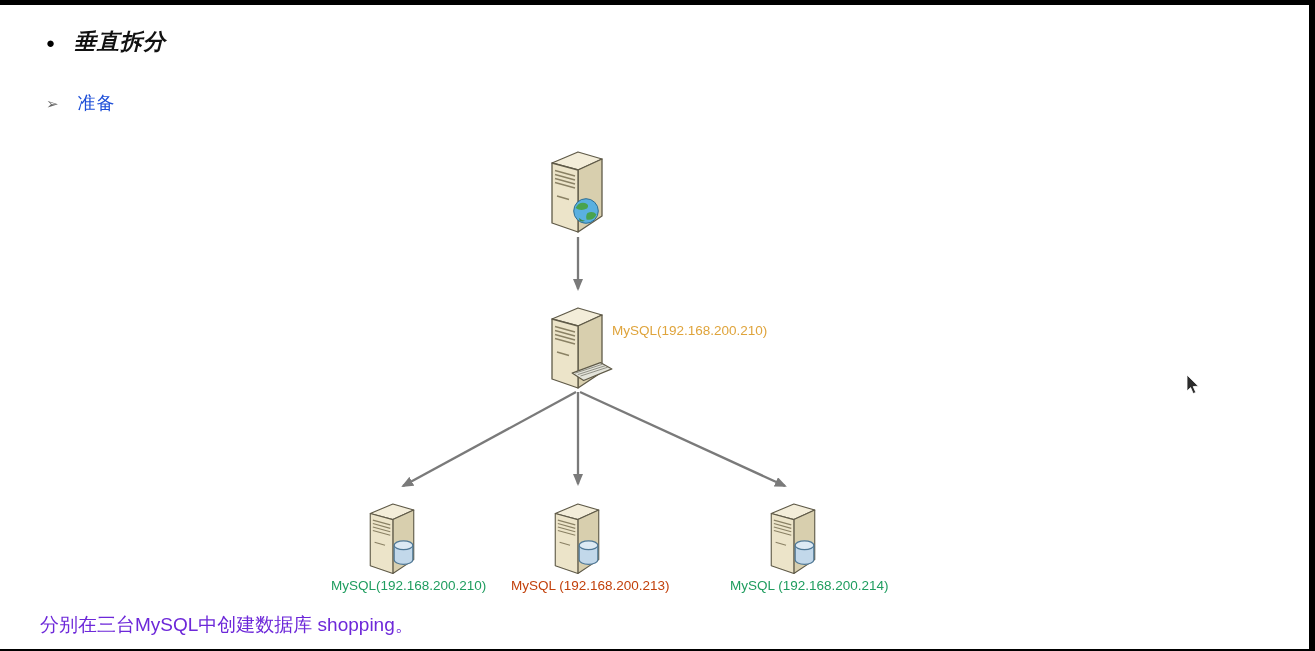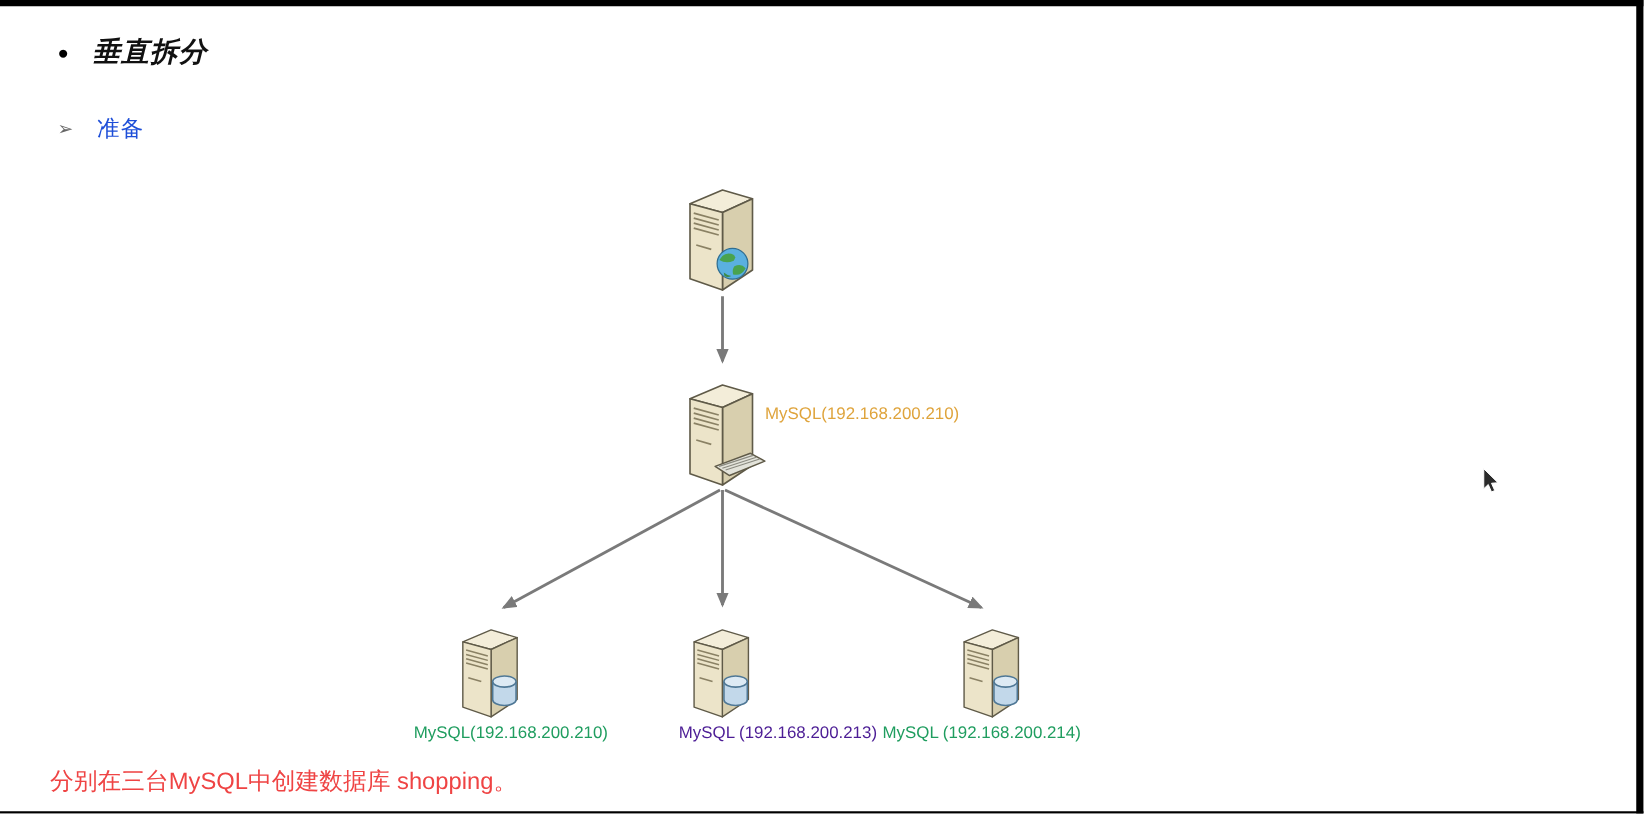--- a/index.html
+++ b/index.html
@@ -119,31 +119,31 @@
   <div class="diagram-label" style="left: 296px; top: 578px; color: rgb(31, 157, 95); margin-left: 35px;">MySQL(192.168.200.210)</div>
 
   <div class="node" style="left:549px;top:497px;width:56px;height:80px;">
     <svg width="56" height="80" viewBox="0 0 64 92">
         <use href="#sym-tower"></use>
       </svg>
     <svg class="accessory" style="left:28px;top:42px;" width="23" height="28" viewBox="0 0 22 27">
         <use href="#sym-db"></use>
       </svg>
   </div>
-  <div class="diagram-label" style="left: 511px; top: 578px; color: #4c1d95; margin-left: 32px;">MySQL (192.168.200.213)</div>
+  <div class="diagram-label" style="left: 511px; top: 578px; color: #c2410c;">MySQL (192.168.200.213)</div>
 
   <div class="node" style="left:765px;top:497px;width:56px;height:80px;">
     <svg width="56" height="80" viewBox="0 0 64 92">
         <use href="#sym-tower"></use>
       </svg>
     <svg class="accessory" style="left:28px;top:42px;" width="23" height="28" viewBox="0 0 22 27">
         <use href="#sym-db"></use>
       </svg>
   </div>
-  <div class="diagram-label" style="left: 706px; top: 578px; color: rgb(31, 157, 95);">MySQL (192.168.200.214)</div>
+  <div class="diagram-label" style="left: 730px; top: 578px; color: rgb(31, 157, 95);">MySQL (192.168.200.214)</div>
 
-  <div class="note" style="color: #ef4444;">分别在三台MySQL中创建数据库 shopping。</div>
+  <div class="note" style="color: #6d28d9;">分别在三台MySQL中创建数据库 shopping。</div>
 
   <svg class="cursor" width="15" height="22" viewBox="0 0 15 22">
     <path d="M1,1 L1,17 L4.6,13.6 L7.2,19.6 L9.8,18.4 L7.2,12.6 L12.4,12.2 Z" fill="#2b2b2b" stroke="#ffffff" stroke-width="0.8"></path>
   </svg>
 
 </div>
 
 </body></html>

